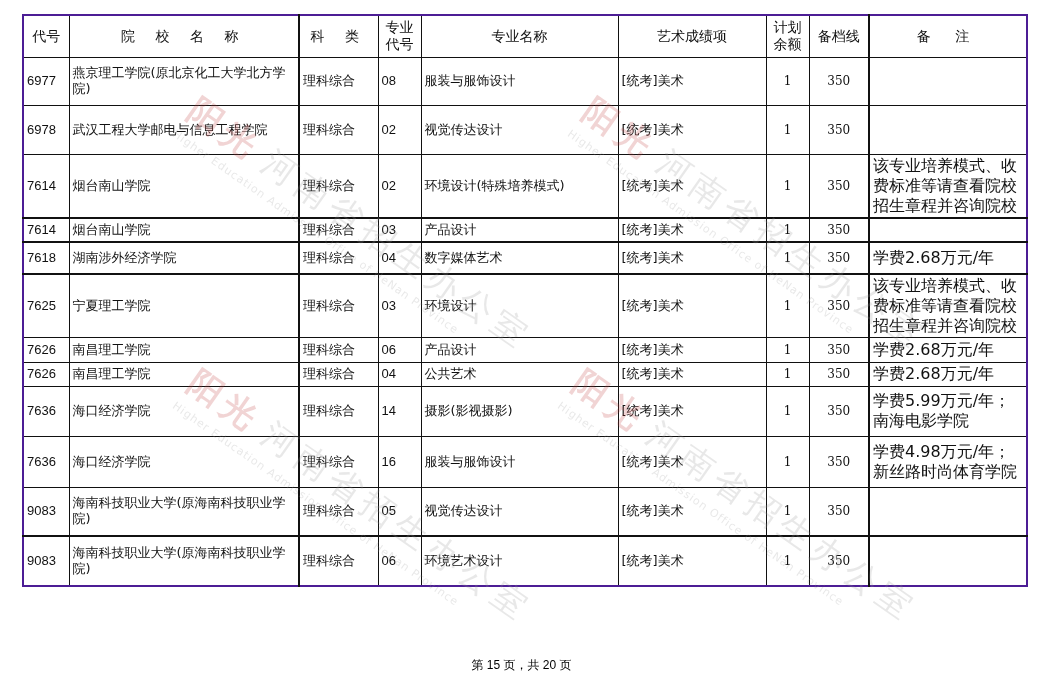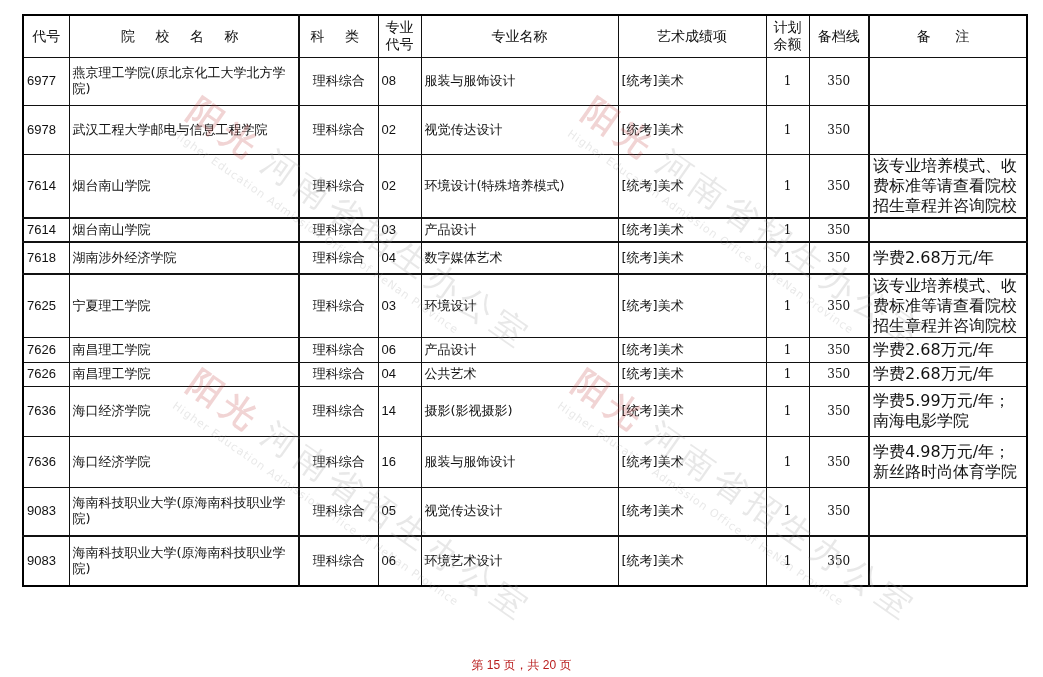--- a/index.html
+++ b/index.html
@@ -9,31 +9,31 @@
   table.admit {
     position: absolute; left: 22px; top: 14px;
     border-collapse: collapse; table-layout: fixed;
     width: 1004px;
     font-size: 13px; line-height: 16px;
   }
   table.admit th, table.admit td {
     border: 1px solid #111; padding: 0 3px; vertical-align: middle; overflow: hidden;
   }
   table.admit th { font-weight: normal; font-size: 14px; text-align: center; line-height: 17px; }
-  table.admit { border: 2px solid #000000; }
+  table.admit { border: 2px solid #4c1d95; }
   .thick-r { border-right: 2px solid #111 !important; }
   .thick-b td { border-bottom: 2px solid #111 !important; }
-  .c { text-align: center; }
+  .c { text-align: left; }
   .l { text-align: left; }
   .code { font-family: "Liberation Sans", sans-serif; }
   .num { text-align: center; font-family: "DejaVu Serif", serif; font-size: 12px; }
   .remark { font-size: 16px; line-height: 20px; }
   .footer {
     position: absolute; left: 0; width: 1043px; top: 657px; text-align: center;
-    font-size: 12px; font-family: "Liberation Sans", sans-serif; color: #b91c1c;
+    font-size: 12px; font-family: "Liberation Sans", sans-serif; color: #000000;
   }
   .watermark {
     position: absolute; pointer-events: none; color: rgba(150,150,150,0.22);
     transform: rotate(35deg); transform-origin: left top; white-space: nowrap;
     font-family: "DejaVu Sans", sans-serif;
   }
   .wm-cn { font-size: 34px; letter-spacing: 6px; }
   .wm-en { font-size: 11px; letter-spacing: 1px; display: block; margin-top: 2px; }
   .wm-logo { display: inline-block; color: rgba(190,60,60,0.22); font-weight: bold; margin-right: 10px; }
 </style>

